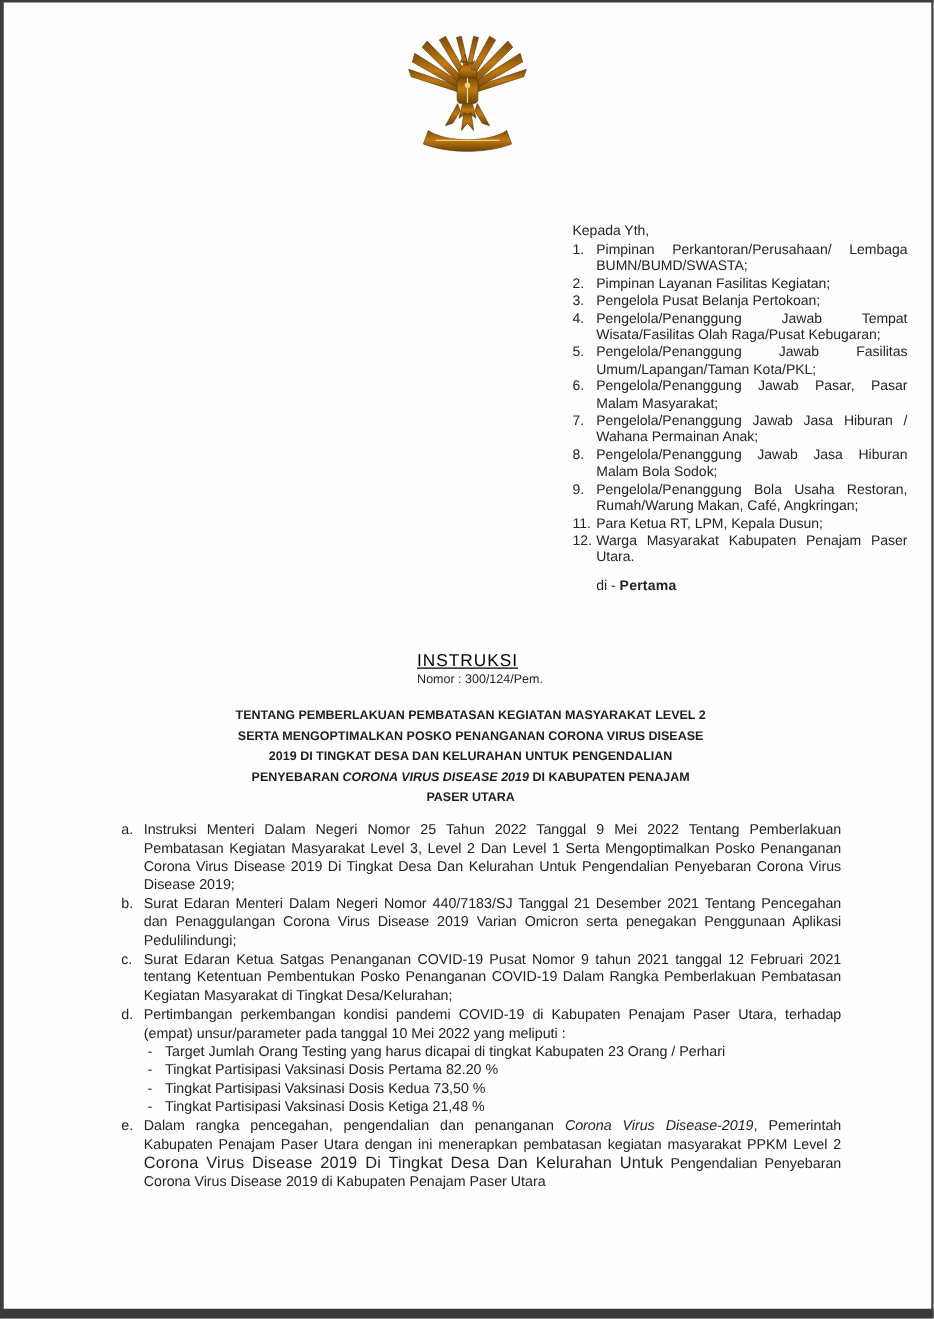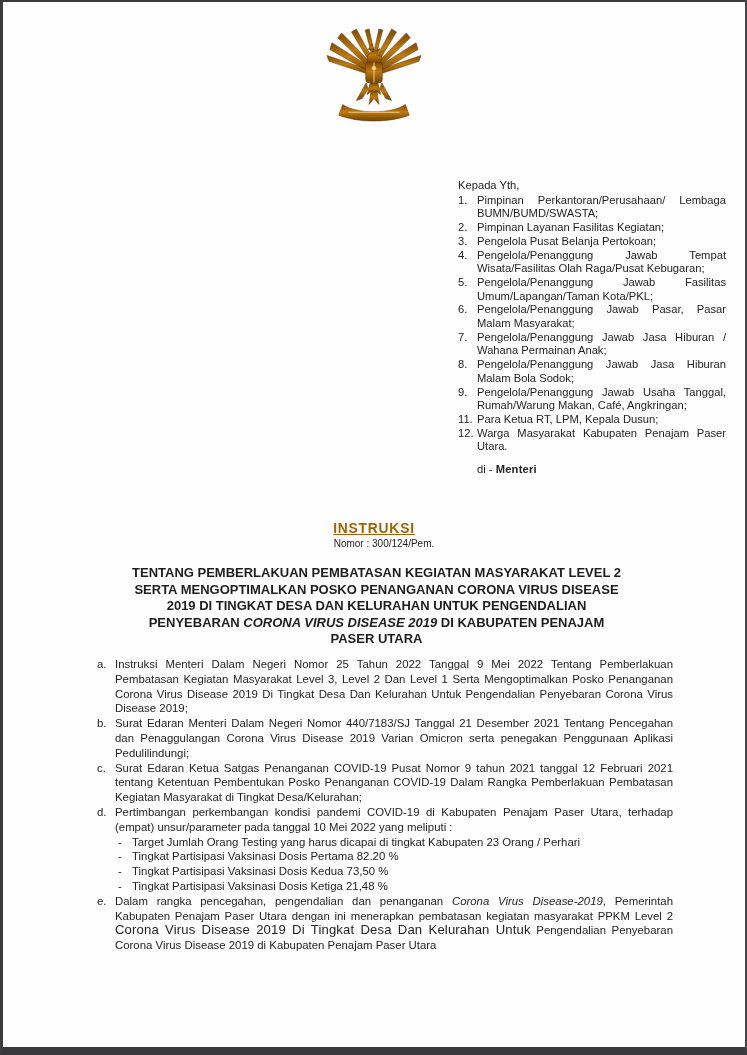--- a/index.html
+++ b/index.html
@@ -35,28 +35,28 @@
   }
   .salutation{margin-bottom:1px;}
   .recip-item{display:flex;}
   .recip-num{flex:none;width:19px;}
   .recip-text{flex:1;text-align:justify;}
   .place-line{margin-top:9px;padding-left:19px;}
   .place-line b{letter-spacing:0.2px;}
   
   .instruksi-block{position:absolute;top:519px;left:0;width:100%;text-align:center;}
   .instruksi-heading{
-    font-size:13.8px;font-weight:bold;letter-spacing:0.8px;
-    text-decoration:underline;color:#a16207;
+    font-size:13.8px;font-weight:normal;letter-spacing:0.8px;
+    text-decoration:underline;color:#000000;
   }
   .instruksi-number{font-size:10px;margin-top:2px;color:#232327;margin-left:20px;}
   
   .subject{
     position:absolute;top:563px;left:70px;width:607px;
-    text-align:center;font-weight:bold;font-size:13px;line-height:16.6px;
+    text-align:center;font-weight:bold;font-size:10px;line-height:16.6px;
     color:#1d1d20;
   }
   .subject .it{font-style:italic;}
   
   .dasar{
     position:absolute;top:655px;left:94px;width:576px;
     font-size:11.4px;line-height:14.8px;
   }
   .dasar-label{margin-bottom:0;}
   .d-item{display:flex;}
@@ -146,32 +146,32 @@
     <div class="recip-item">
       <span class="recip-num">7.</span>
       <span class="recip-text">Pengelola/Penanggung Jawab Jasa Hiburan / Wahana Permainan Anak;</span>
     </div>
     <div class="recip-item">
       <span class="recip-num">8.</span>
       <span class="recip-text">Pengelola/Penanggung Jawab Jasa Hiburan Malam Bola Sodok;</span>
     </div>
     <div class="recip-item">
       <span class="recip-num">9.</span>
-      <span class="recip-text">Pengelola/Penanggung Jawab Usaha Tanggal, Rumah/Warung Makan, Café, Angkringan;</span>
+      <span class="recip-text">Pengelola/Penanggung Bola Usaha Restoran, Rumah/Warung Makan, Café, Angkringan;</span>
     </div>
     <div class="recip-item">
       <span class="recip-num">11.</span>
       <span class="recip-text">Para Ketua RT, LPM, Kepala Dusun;</span>
     </div>
     <div class="recip-item">
       <span class="recip-num">12.</span>
       <span class="recip-text">Warga Masyarakat Kabupaten Penajam Paser Utara.</span>
     </div>
 
-    <div class="place-line"><span>di - </span><b>Menteri</b></div>
+    <div class="place-line"><span>di - </span><b>Pertama</b></div>
   </div>
 
   <div class="instruksi-block">
     <div class="instruksi-heading">INSTRUKSI</div>
     <div class="instruksi-number">Nomor : 300/124/Pem.</div>
   </div>
 
   <div class="subject">
     <div>TENTANG PEMBERLAKUAN PEMBATASAN KEGIATAN MASYARAKAT LEVEL 2</div>
     <div>SERTA MENGOPTIMALKAN POSKO PENANGANAN CORONA VIRUS DISEASE</div>

